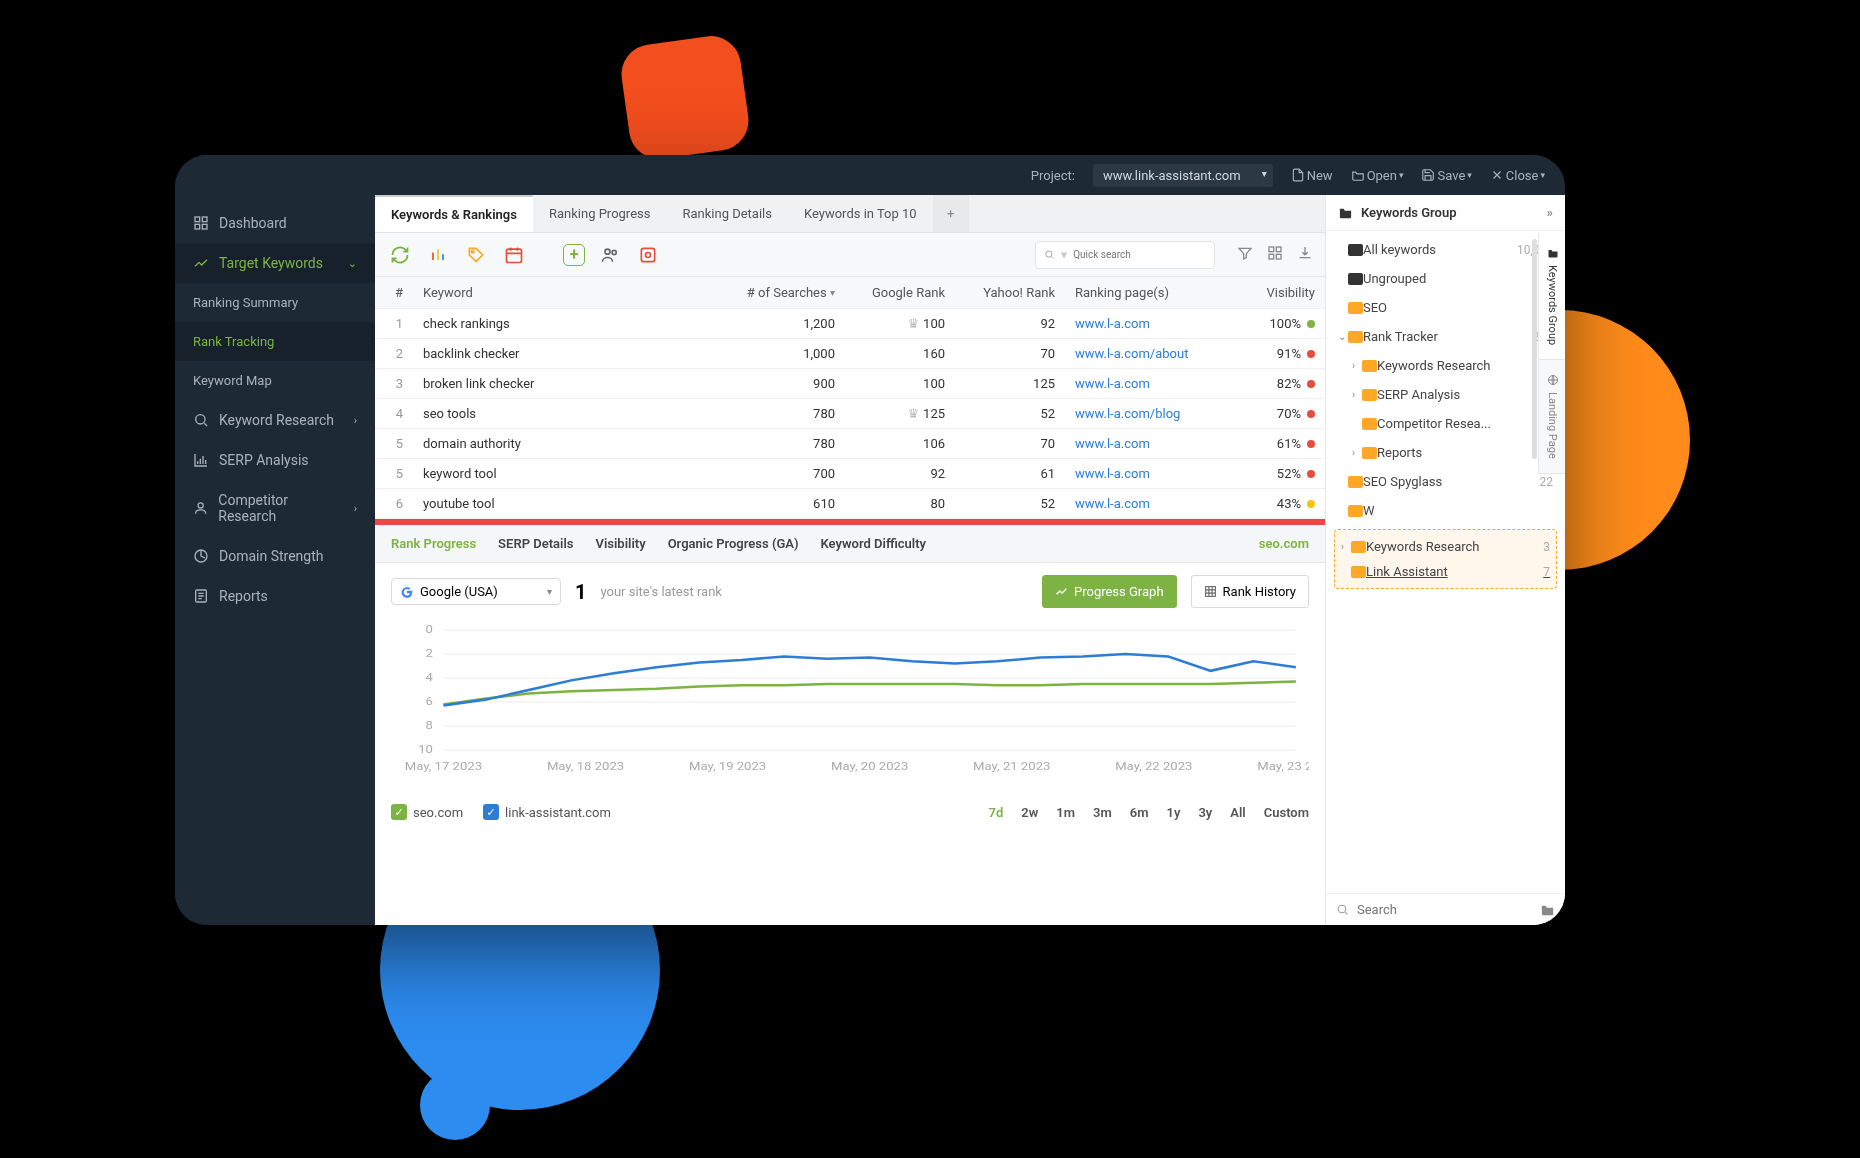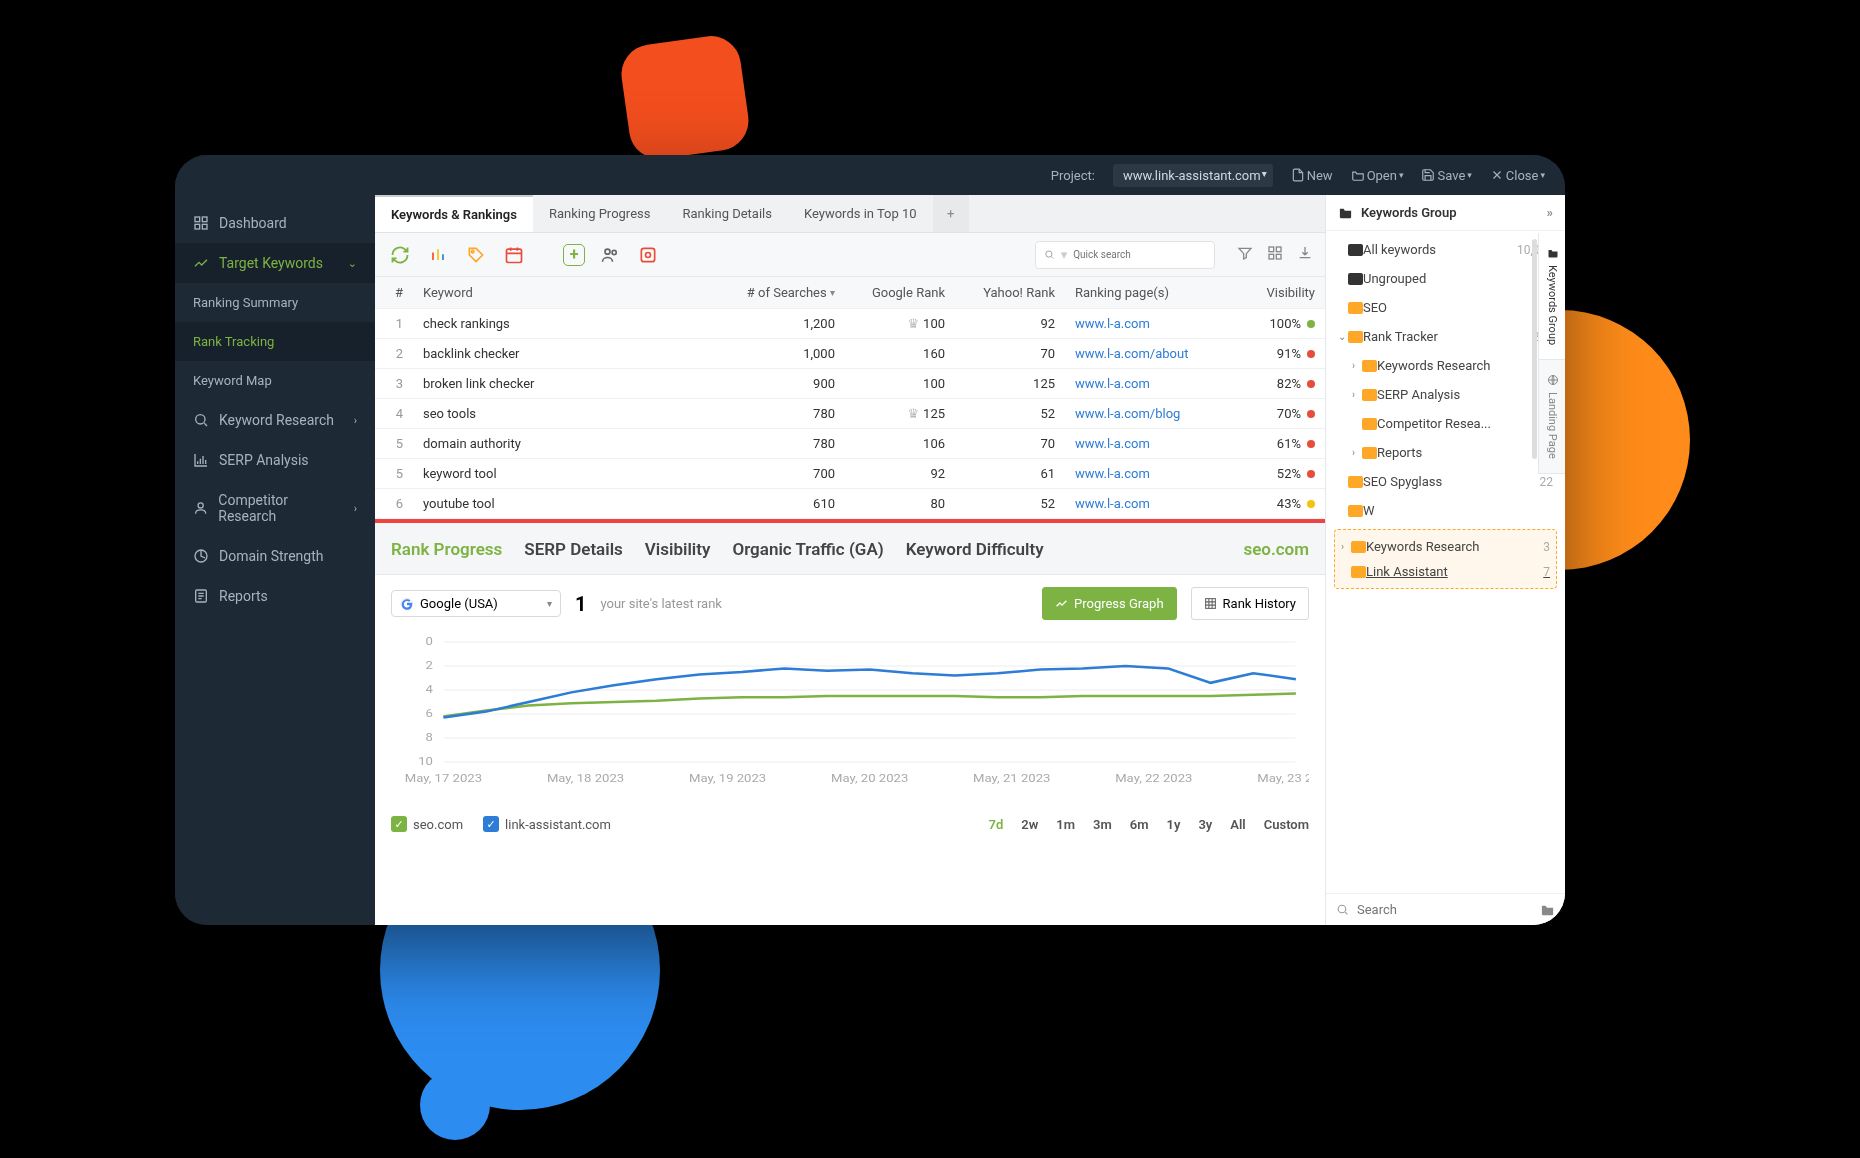--- a/index.html
+++ b/index.html
@@ -4,21 +4,21 @@
 <style>
 *{box-sizing:border-box;margin:0;padding:0;font-family:-apple-system,BlinkMacSystemFont,"Segoe UI",Roboto,sans-serif}
 body{background:#000;width:1860px;height:1158px;position:relative;overflow:hidden}
 .deco-orange{position:absolute;width:120px;height:115px;background:#f24e1e;border-radius:30px;top:40px;left:625px;transform:rotate(-8deg)}
 .deco-blue-big{position:absolute;width:280px;height:280px;background:#2d8cf0;border-radius:50%;top:830px;left:380px}
 .deco-blue-small{position:absolute;width:70px;height:70px;background:#2d8cf0;border-radius:50%;top:1070px;left:420px}
 .deco-orange-circle{position:absolute;width:260px;height:260px;background:#ff8c1a;border-radius:50%;top:310px;right:170px}
 .app{position:absolute;top:155px;left:175px;width:1390px;height:770px;background:#1e2936;border-radius:32px;box-shadow:0 30px 80px rgba(0,0,0,.5);overflow:hidden;display:flex;flex-direction:column}
 .titlebar{height:40px;background:#1e2936;display:flex;align-items:center;justify-content:flex-end;padding:0 20px;gap:18px;font-size:13px;color:#a8b2bd}
 .titlebar .tb-project{color:#a8b2bd}
-.titlebar .tb-select{background:#2c3844;padding:4px 12px 4px 10px;border-radius:3px;color:#cfd8e0;position:relative}
+.titlebar .tb-select{background:#2c3844;padding:4px 32px 4px 10px;border-radius:3px;color:#cfd8e0;position:relative}
 .titlebar .tb-select::after{content:"▾";position:absolute;right:6px;top:4px;font-size:10px}
 .titlebar .tb-btn{display:flex;align-items:center;gap:2px;cursor:pointer}
 .titlebar .tb-btn .caret{font-size:9px}
 .body{flex:1;display:flex;min-height:0}
 .sidebar{width:200px;background:#1e2936;color:#a8b2bd;font-size:14px;padding-top:8px}
 .sidebar .item{display:flex;align-items:center;gap:10px;padding:12px 18px;cursor:pointer}
 .sidebar .item.active{background:#17212b;color:#7cb342}
 .sidebar .item.sub{font-size:13px}
 .sidebar .item.sub.active{color:#7cb342;background:#17212b}
 .sidebar .chev{margin-left:auto;font-size:11px}
@@ -43,21 +43,21 @@
 .thead .right,.trow .right{justify-content:flex-end}
 .trow{height:30px;color:#333}
 .trow .idx{color:#999}
 .trow .link{color:#2d7cd6}
 .trow .vis{justify-content:flex-end;gap:6px}
 .dot{width:8px;height:8px;border-radius:50%;display:inline-block}
 .dot.green{background:#7cb342}
 .dot.red{background:#e74c3c}
 .dot.yellow{background:#f1c40f}
 .crown{color:#bbb;font-size:13px;margin-right:4px}
-.subtabs{display:flex;align-items:center;background:#f5f6f7;border-top:4px solid #ef4444;border-bottom:1px solid #e6e7e9;height:56px;padding:0 16px;font-size:17px;gap:22px;color:#444}
+.subtabs{display:flex;align-items:center;background:#f5f6f7;border-top:6px solid #ef4444;border-bottom:1px solid #e6e7e9;height:44px;padding:0 16px;font-size:13px;gap:22px;color:#444}
 .subtabs .stab{cursor:pointer;font-weight:600}
 .subtabs .stab.active{color:#7cb342}
 .subtabs .brand{margin-left:auto;color:#7cb342;font-weight:600}
 .chartbar{display:flex;align-items:center;padding:12px 16px;gap:14px;background:#fff}
 .chartbar .se-select{border:1px solid #d7dadd;border-radius:4px;padding:5px 24px 5px 8px;font-size:13px;display:flex;align-items:center;gap:6px;position:relative;width:170px}
 .chartbar .se-select::after{content:"▾";position:absolute;right:8px;color:#888;font-size:10px}
 .chartbar .rank-num{font-size:20px;font-weight:700}
 .chartbar .rank-lbl{color:#999;font-size:13px}
 .chartbar .cbtn{padding:8px 12px;border-radius:3px;font-size:13px;display:flex;align-items:center;gap:6px;border:1px solid #d7dadd;cursor:pointer}
 .chartbar .cbtn.active{background:#7cb342;color:#fff;border-color:#7cb342}
@@ -352,21 +352,21 @@
   <div class="link">www.l-a.com</div>
   <div class="vis">43%<span class="dot yellow"></span></div>
               </div>
             </div>
         </div>
 
         <div class="subtabs">
           <span class="stab active">Rank Progress</span>
           <span class="stab">SERP Details</span>
           <span class="stab">Visibility</span>
-          <span class="stab">Organic Traffic (GA)</span>
+          <span class="stab">Organic Progress (GA)</span>
           <span class="stab">Keyword Difficulty</span>
           <span class="brand">seo.com</span>
         </div>
 
         <div class="chartbar">
           <div class="se-select">
             <svg class="gicon" viewBox="0 0 24 24">
                 <circle cx="12" cy="12" r="10" fill="#fff" stroke="#ddd"></circle>
                 <path fill="#4285f4" d="M21 12c0-.7-.1-1.3-.2-2H12v4h5c-.3 1.4-1.6 4-5 4-3 0-5.5-2.5-5.5-5.5S9 7 12 7c1.7 0 2.9.7 3.5 1.3l2.4-2.3C16.4 4.6 14.4 4 12 4 7 4 3 8 3 13s4 9 9 9c5.2 0 8.6-3.6 8.6-8.7z"></path>
               </svg>

